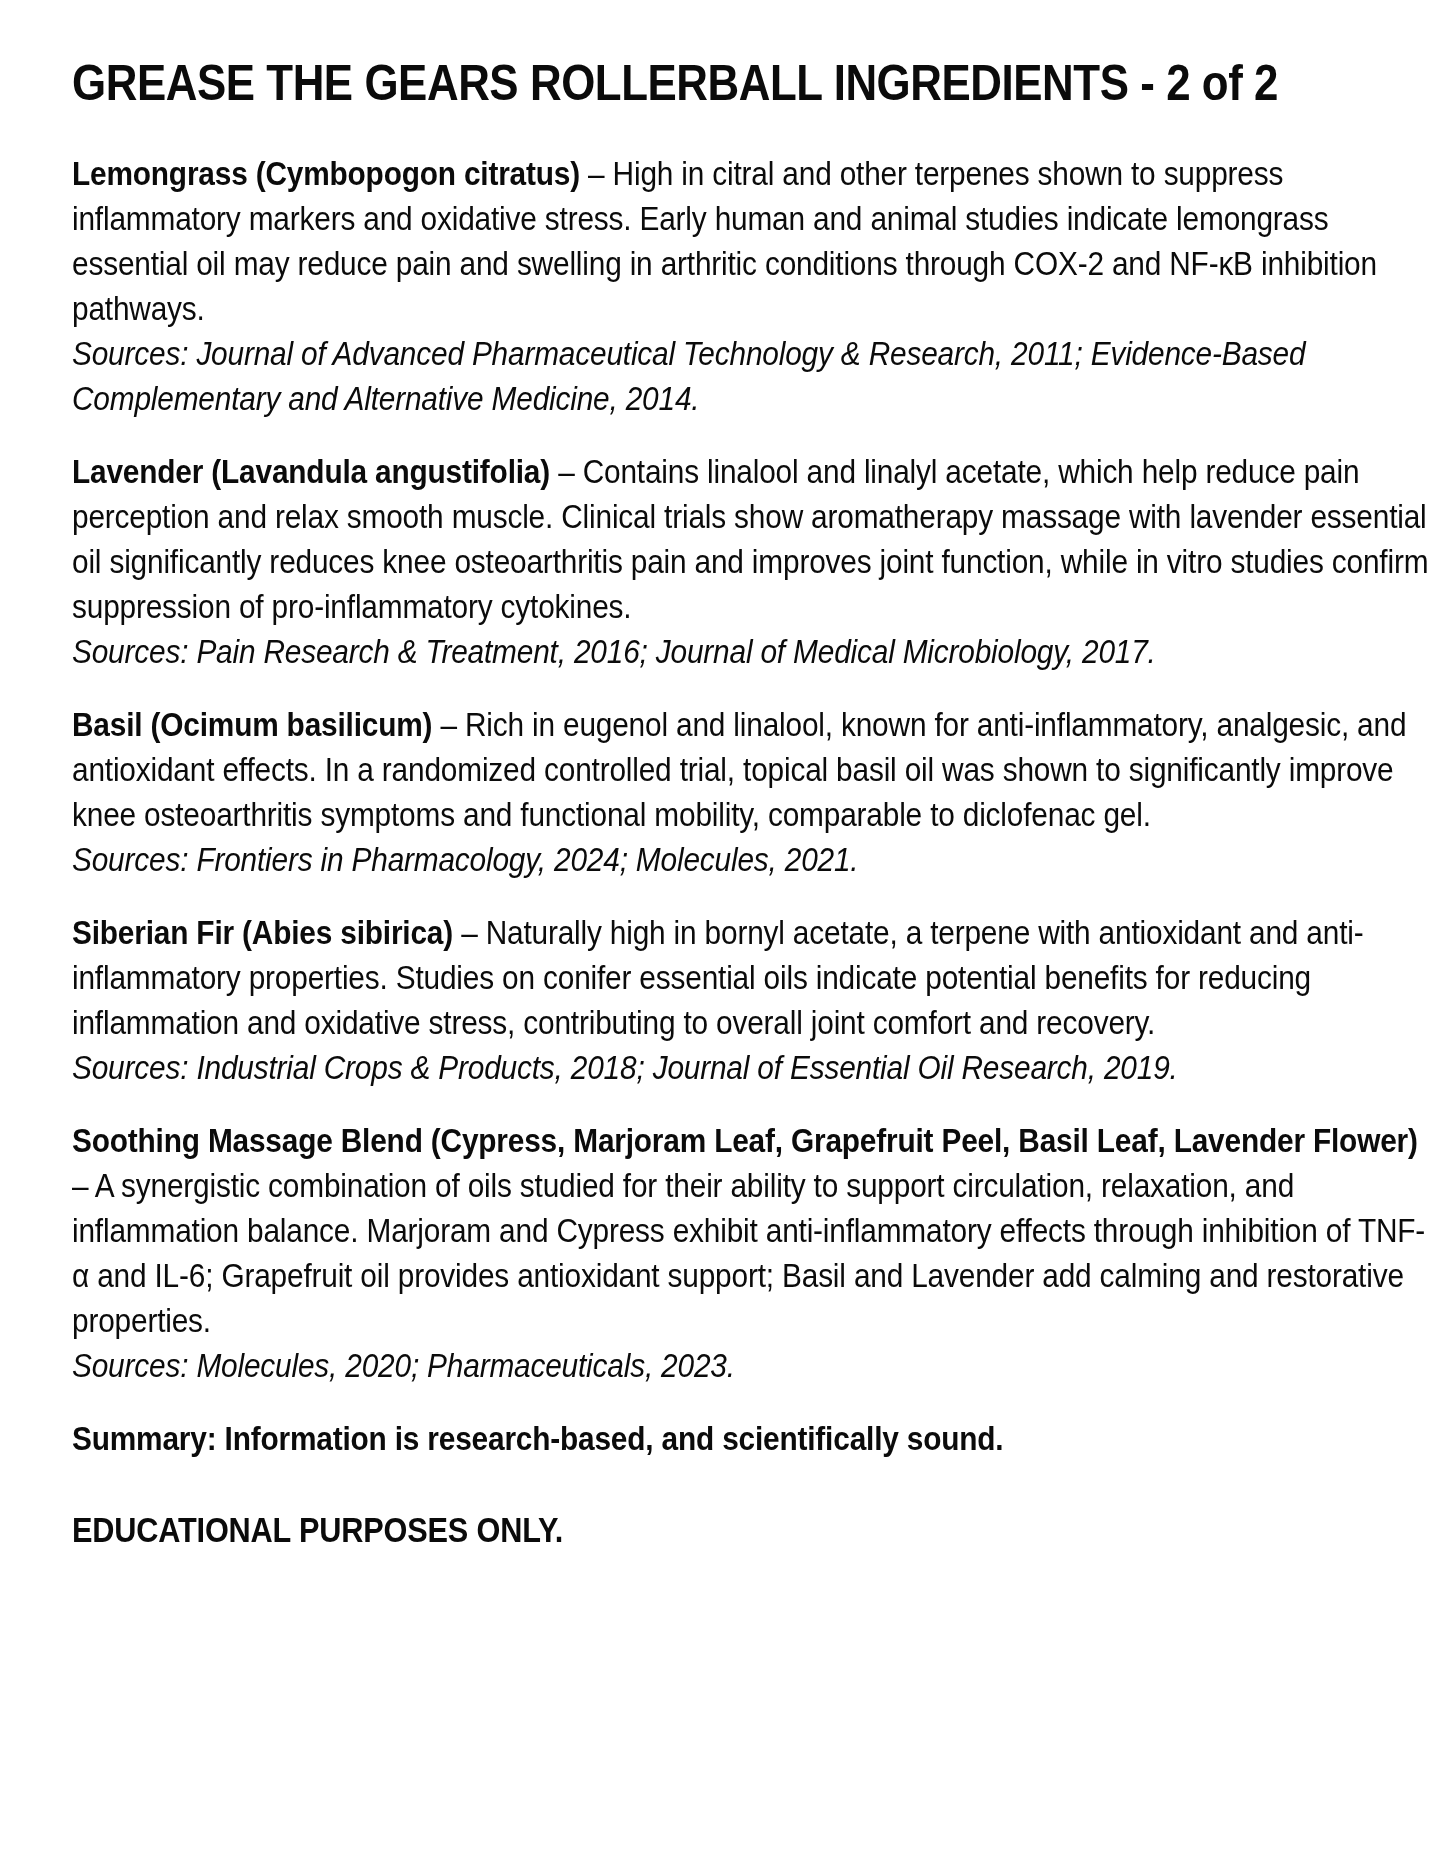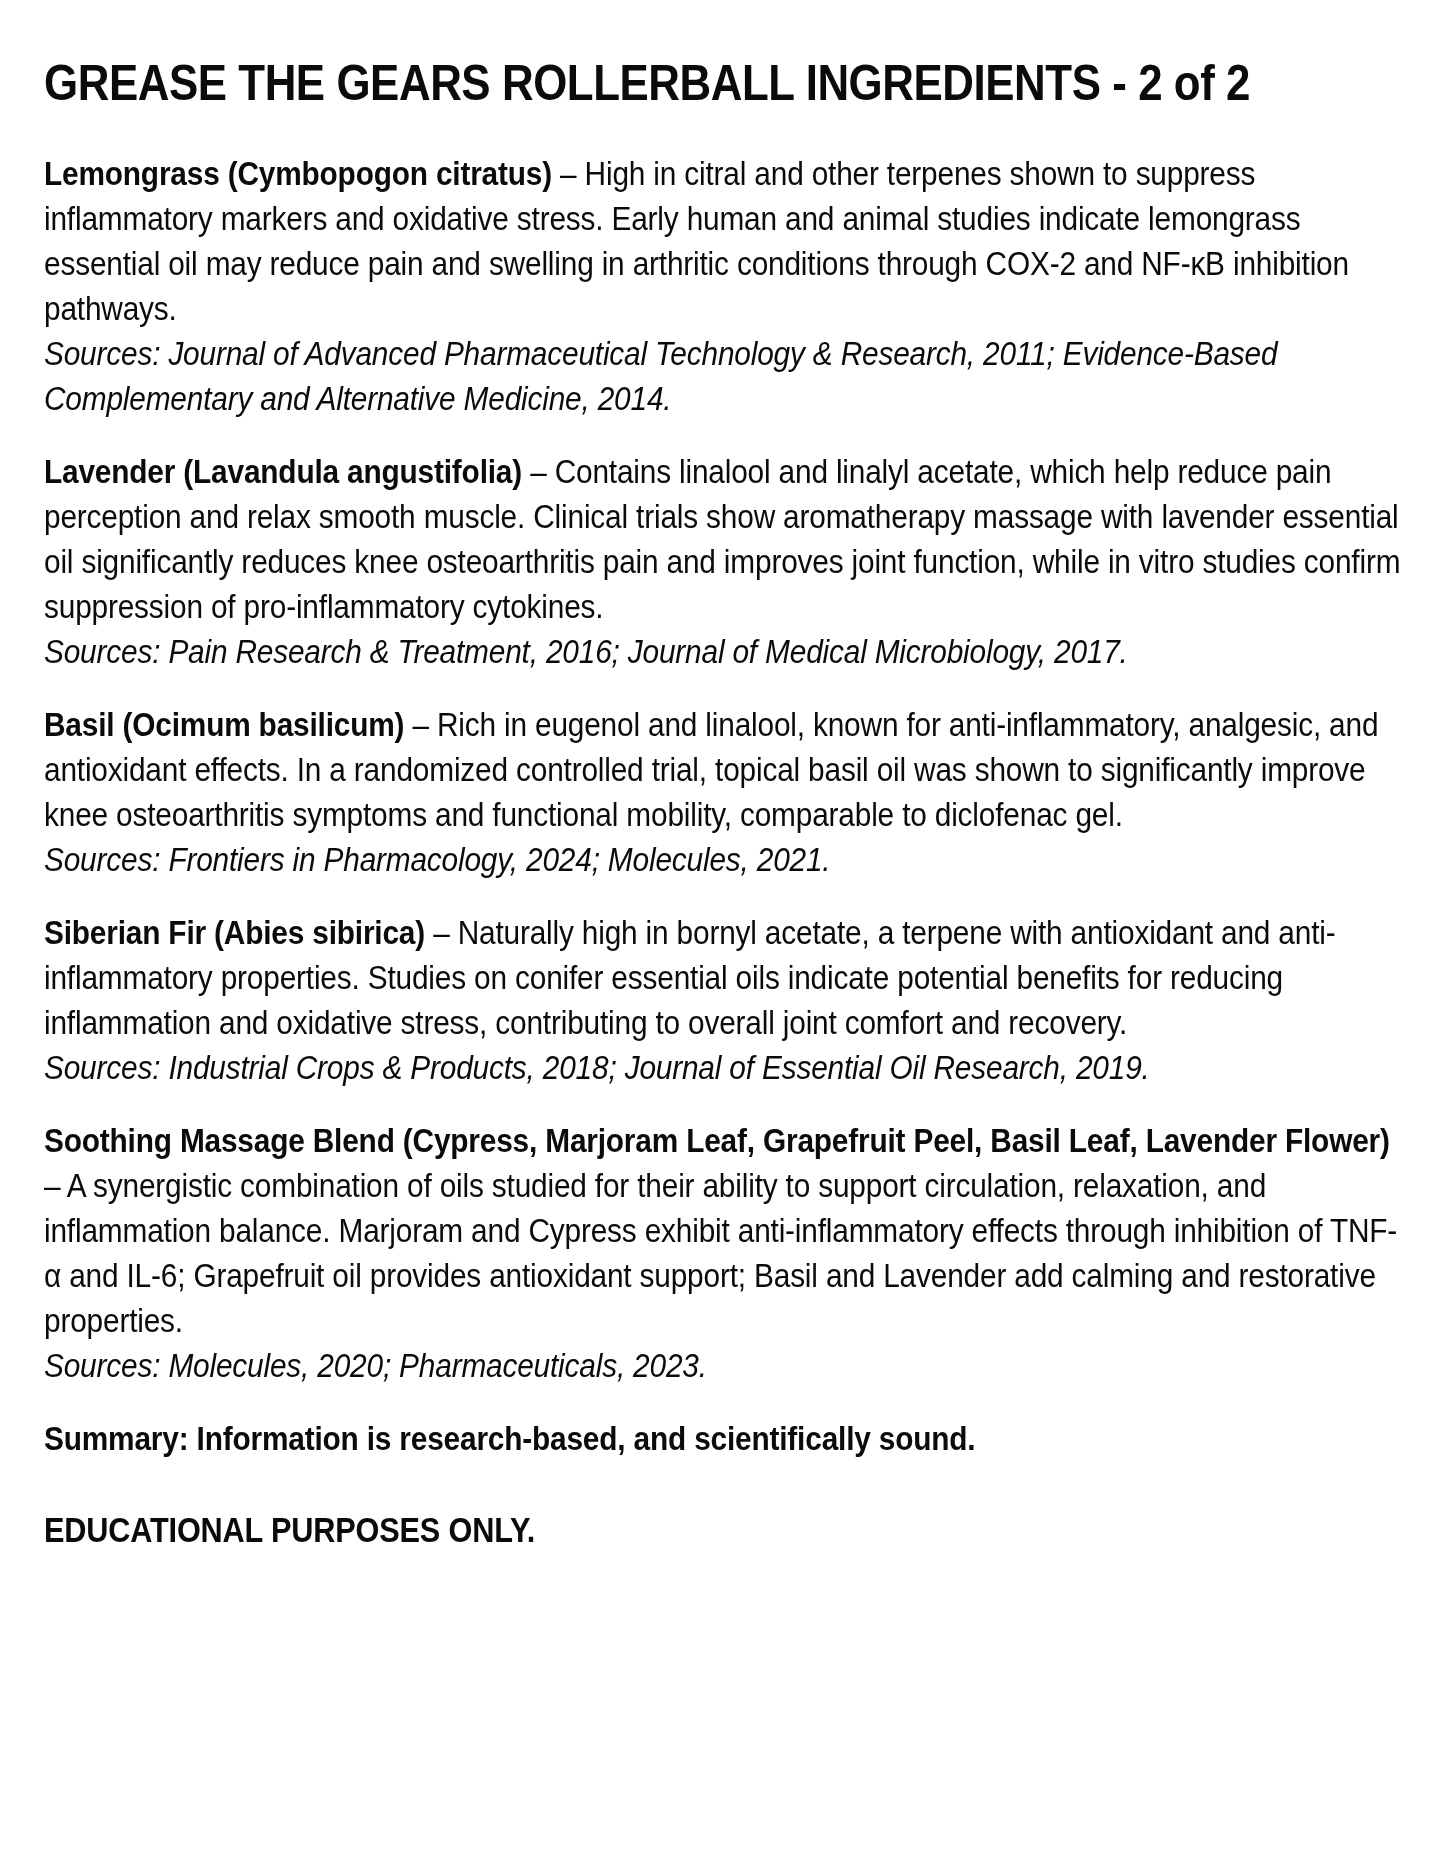--- a/index.html
+++ b/index.html
@@ -9,20 +9,21 @@
   }
   body {
     width: 1445px;
     height: 1870px;
     font-family: "Liberation Sans", "DejaVu Sans", sans-serif;
     color: #0b0b0b;
     overflow: hidden;
   }
   .page {
     padding: 30px 44px 0 44px;
+    margin-left: 28px;
   }
   
   .squeeze {
     width: 1555px;
     transform: scaleX(0.877);
     transform-origin: 0 0;
   }
   .doc-title {
     font-size: 50px;
     font-weight: bold;

